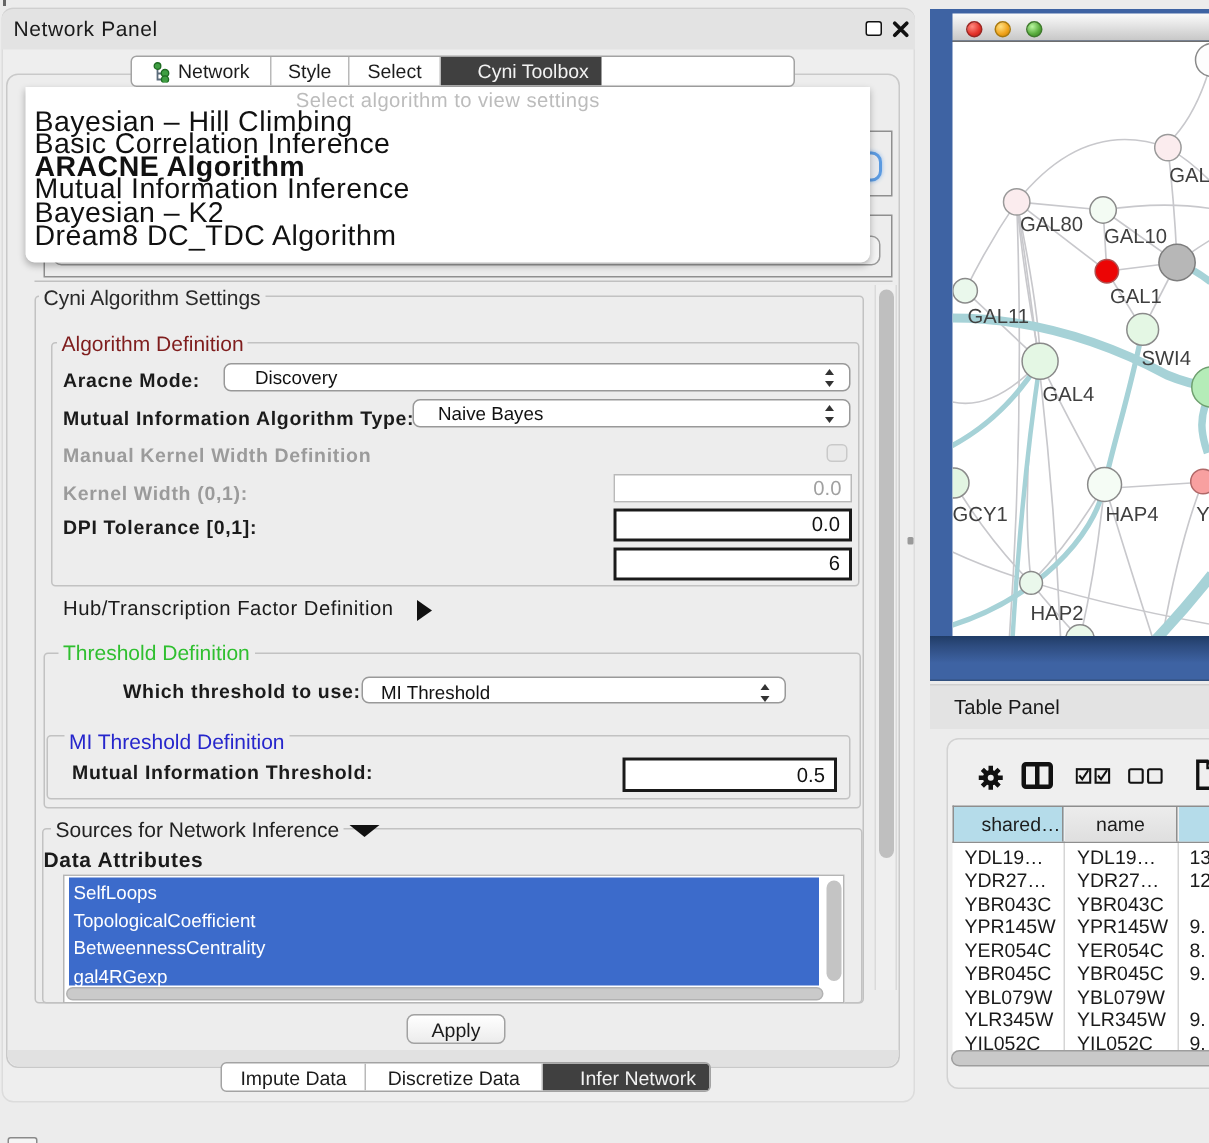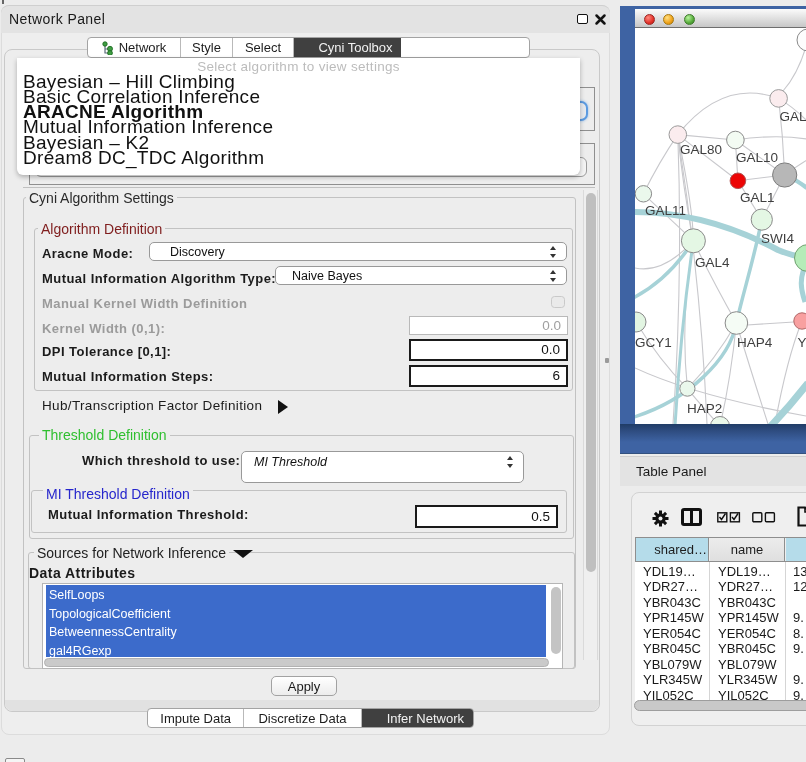--- a/index.html
+++ b/index.html
@@ -93,31 +93,30 @@
 
   <div class="blab gray abs" style="left:42px; top:296px;">Manual Kernel Width Definition</div>
   <div class="abs" style="left:551px; top:296px; width:14px; height:12px; background:#eaeaea; border:1px solid #c9c9c9; border-radius:3.5px;"></div>
 
   <div class="blab gray abs" style="left:42px; top:321px;">Kernel Width (0,1):</div>
   <div class="field" style="left:409px; top:316px; width:159px; height:19px; border:1px solid #b9b9b9; color:#a0a0a0; padding-top:1px; font-size:13.5px;">0.0</div>
 
   <div class="blab abs" style="left:42px; top:344px;">DPI Tolerance [0,1]:</div>
   <div class="field" style="left:409px; top:339px; width:159px; height:22px; border:2px solid #1a1a1a; color:#111; padding-top:1px; font-size:13.5px;">0.0</div>
 
-  <div class="blab abs" style="left:42px; top:369px;">Mutual Information Steps:</div>
   <div class="field" style="left:409px; top:365px; width:159px; height:22px; border:2px solid #1a1a1a; color:#111; padding-top:1px; font-size:13.5px;">6</div>
 
   <div class="abs" style="left:42px; top:398px; font-size:13.5px; letter-spacing:0.35px; color:#1b1b1b; white-space:nowrap;">Hub/Transcription Factor Definition</div>
   <div class="abs" style="left:278px; top:400px; width:0; height:0; border-top:7px solid transparent; border-bottom:7px solid transparent; border-left:10px solid #111;"></div>
 
   <div class="grp" style="left:29px; top:435px; width:545px; height:104px;"></div>
   <div class="grplab" style="left:39px; top:427px; color:#2fbf2f;">Threshold Definition</div>
 
   <div class="blab abs" style="left:82px; top:453px;">Which threshold to use:</div>
-  <div class="combo abs" style="left:241px; top:451px; width:283px; height:32px;font-style:italic;">
+  <div class="combo abs" style="left:241px; top:451px; width:283px; height:18px;">
       <span class="txt" style="left:12px; top:3px;">MI Threshold</span>
     <span class="arr up" style="right:10px; top:4px;"></span>
       <span class="arr dn" style="right:10px; top:12px;"></span>
     </div>
 
   <div class="grp" style="left:31px; top:490px; width:536px; height:43px;"></div>
   <div class="grplab" style="left:43px; top:486px; color:#2626cc;">MI Threshold Definition</div>
 
   <div class="blab abs" style="left:48px; top:507px;">Mutual Information Threshold:</div>
   <div class="field" style="left:415px; top:505px; width:143px; height:23px; border:2px solid #1a1a1a; color:#111; padding-top:2px; font-size:13.5px;">0.5</div>

